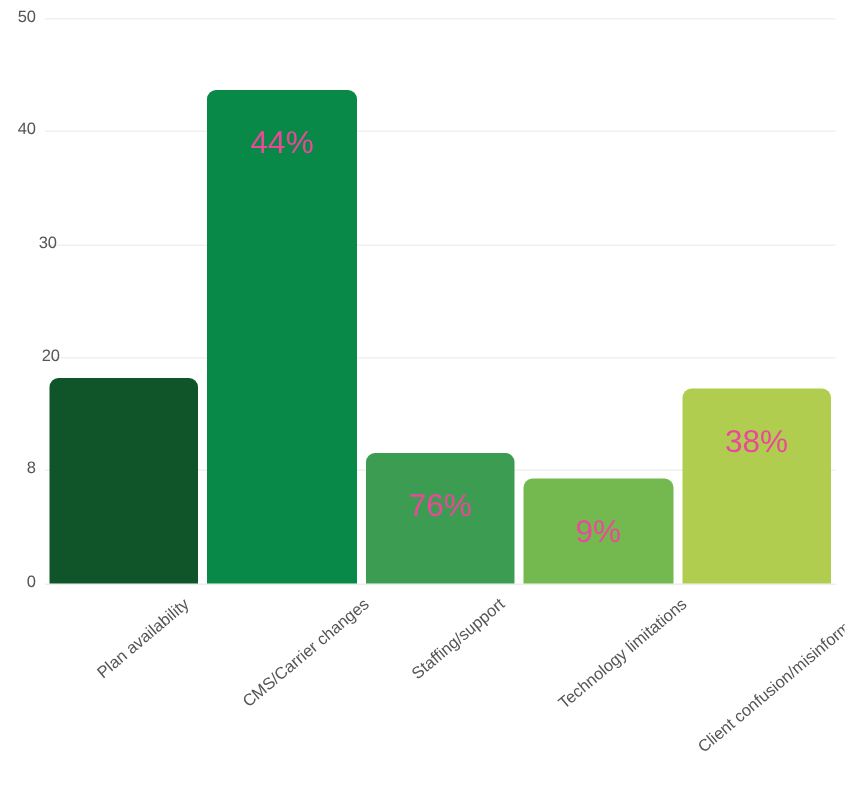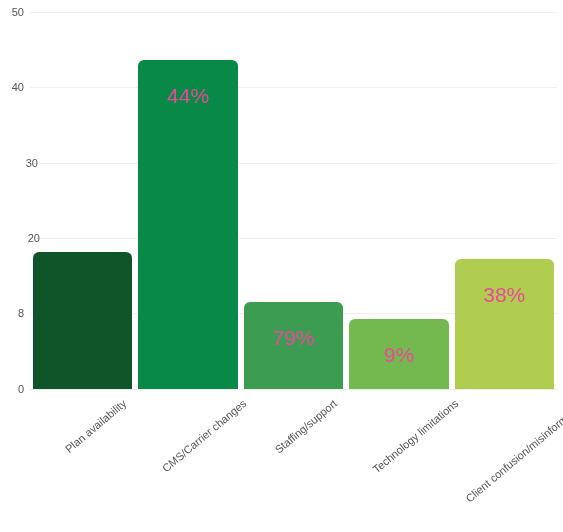--- a/index.html
+++ b/index.html
@@ -136,21 +136,21 @@
   <div class="bars">
     <div class="bar-slot" style="left:0px;   width:105.4px;">
       <div class="bar" style="background: rgb(15, 85, 41); height: 137.228px; left: 3px; right: 3px;"></div>
     </div>
     <div class="bar-slot" style="left:105.4px; width:105.4px;">
       <div class="bar" style="background: rgb(8, 137, 71); height: 329.498px; left: 3px; right: 3px;"></div>
       <div class="bar-label" style="bottom: 283.498px;">44%</div>
     </div>
     <div class="bar-slot" style="left:210.8px; width:105.4px;">
       <div class="bar" style="background: rgb(60, 157, 82); height: 87.464px; left: 3px; right: 3px;"></div>
-      <div class="bar-label" style="bottom: 41.464px;">79%</div>
+      <div class="bar-label" style="bottom: 41.464px;">76%</div>
     </div>
     <div class="bar-slot" style="left:316.2px; width:105.4px;">
       <div class="bar" style="background: rgb(115, 185, 79); height: 70.122px; left: 3px; right: 3px;"></div>
       <div class="bar-label" style="bottom: 24.122px;">9%</div>
     </div>
     <div class="bar-slot" style="left:421.6px; width:105.4px;">
       <div class="bar" style="background: rgb(176, 205, 80); height: 129.688px; left: 3px; right: 3px;"></div>
       <div class="bar-label" style="bottom: 83.688px;">38%</div>
     </div>
   </div>

